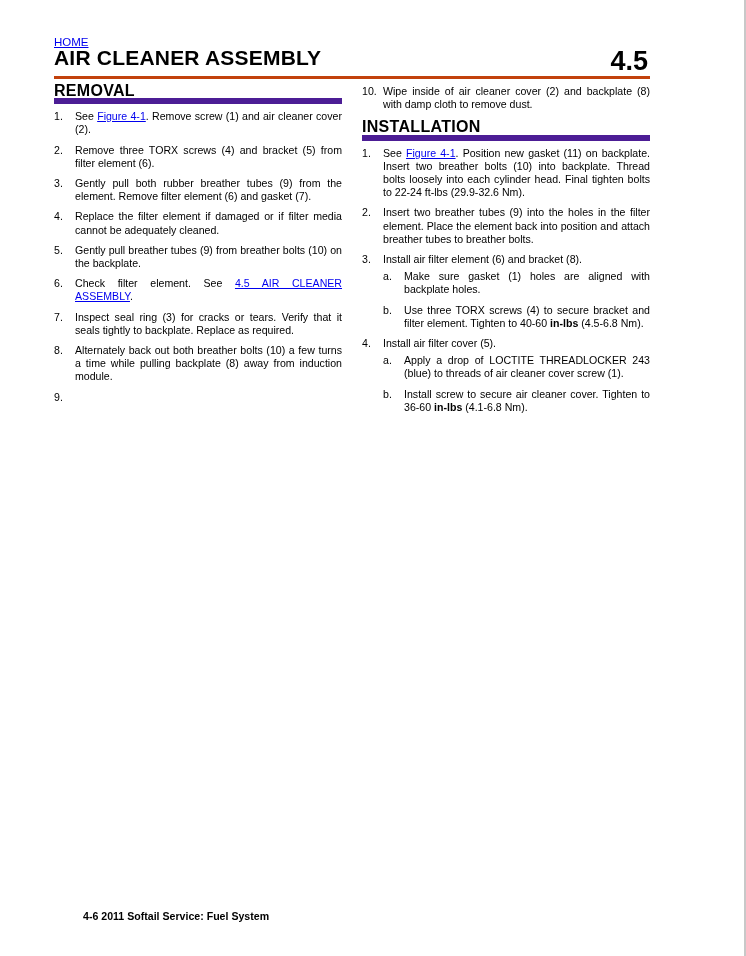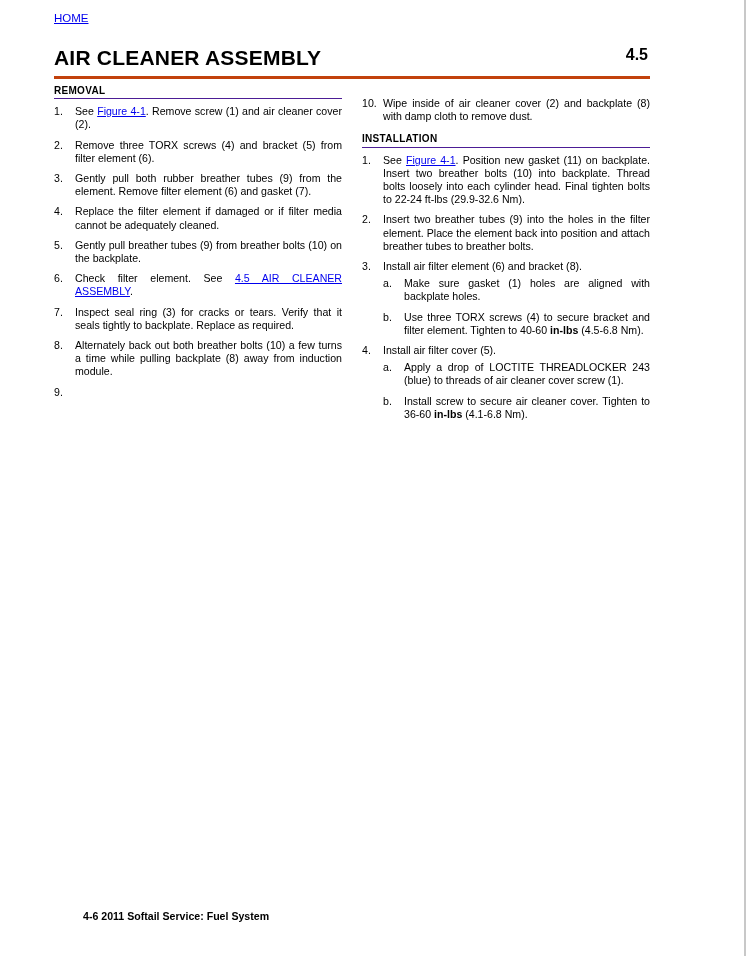--- a/index.html
+++ b/index.html
@@ -1,29 +1,29 @@
 <!DOCTYPE html>
 <html><head>
   <meta charset="utf-8">
   <style>
     html, body { margin: 0; padding: 0; }
     body {
       width: 746px; height: 956px; background: #ffffff; position: relative; overflow: hidden;
       font-family: "Liberation Sans", sans-serif; color: #000;
     }
     .right-border { position: absolute; left: 744px; top: 0; width: 2px; height: 956px; background: #c8c8c8; }
-    a.link { color: #0000ee; text-decoration: underline; }
+    a.link { color: #0000ee; text-decoration: underline; margin-top: 24px; }
     .home { position: absolute; left: 54px; top: 12px; font-size: 11.5px; }
     .title-row { position: absolute; left: 54px; top: 46px; width: 596px; height: 30px; border-bottom: 3px solid #c2410c; }
     .title { position: absolute; left: 0; top: 0; font-size: 21px; font-weight: bold; letter-spacing: 0.2px; }
-    .section-num { position: absolute; right: 2px; top: 0; font-size: 16px; font-weight: bold; }
+    .section-num { position: absolute; right: 2px; top: 0; font-size: 27px; font-weight: bold; }
     .col { position: absolute; top: 84px; font-size: 10.6px; line-height: 13.2px; }
     .col-left { left: 54px; width: 288px; }
     .col-right { left: 362px; width: 288px; top: 85px; }
-    h2.sec { font-size: 10px; font-weight: bold; margin: 0; padding: 0 0 1px 0; border-bottom: 1px solid #4c1d95; letter-spacing: 0.3px; }
+    h2.sec { font-size: 16px; font-weight: bold; margin: 0; padding: 0 0 1px 0; border-bottom: 6px solid #4c1d95; letter-spacing: 0.3px; }
     ol.steps { list-style: none; margin: 6px 0 0 0; padding: 0; }
     ol.steps > li { position: relative; padding-left: 21px; margin-bottom: 7px; text-align: justify; }
     .num { position: absolute; left: 0; top: 0; }
     ol.sub { list-style: none; margin: 4px 0 0 0; padding: 0; }
     ol.sub > li { position: relative; padding-left: 21px; margin-bottom: 7px; text-align: justify; }
     .footer { position: absolute; left: 54px; top: 910px; font-size: 10.6px; font-weight: bold; margin-left: 29px; }
     b { font-weight: bold; margin-top: 20px; }
   </style>
 </head>
 <body>
@@ -46,21 +46,21 @@
     <li><span class="num">4.</span><span>Replace the filter element if damaged or if filter media cannot be adequately cleaned.</span></li>
     <li><span class="num">5.</span><span>Gently pull breather tubes (9) from breather bolts (10) on the backplate.</span></li>
     <li><span class="num">6.</span><span>Check filter element. See </span><a href="#" class="link">4.5 AIR CLEANER ASSEMBLY</a><span>.</span></li>
     <li><span class="num">7.</span><span>Inspect seal ring (3) for cracks or tears. Verify that it seals tightly to backplate. Replace as required.</span></li>
     <li><span class="num">8.</span><span>Alternately back out both breather bolts (10) a few turns a time while pulling backplate (8) away from induction module.</span></li>
     <li><span class="num">9.</span></li>
   </ol>
 </div>
 
 <div class="col col-right">
-  <ol class="steps" style="margin-top:12px">
+  <ol class="steps" style="margin-top:0">
     <li style="padding-left:21px;margin-bottom:9px"><span class="num">10.</span><span>Wipe inside of air cleaner cover (2) and backplate (8) with damp cloth to remove dust.</span></li>
   </ol>
   <h2 class="sec">INSTALLATION</h2>
   <ol class="steps">
     <li><span class="num">1.</span><span>See </span><a href="#" class="link">Figure 4-1</a><span>. Position new gasket (11) on backplate. Insert two breather bolts (10) into backplate. Thread bolts loosely into each cylinder head. Final tighten bolts to 22-24 ft-lbs (29.9-32.6 Nm).</span></li>
     <li><span class="num">2.</span><span>Insert two breather tubes (9) into the holes in the filter element. Place the element back into position and attach breather tubes to breather bolts.</span></li>
     <li><span class="num">3.</span><span>Install air filter element (6) and bracket (8).</span>
       <ol class="sub">
         <li><span class="num">a.</span><span>Make sure gasket (1) holes are aligned with backplate holes.</span></li>
         <li><span class="num">b.</span><span>Use three TORX screws (4) to secure bracket and filter element. Tighten to 40-60 </span><b>in-lbs</b><span> (4.5-6.8 Nm).</span></li>

